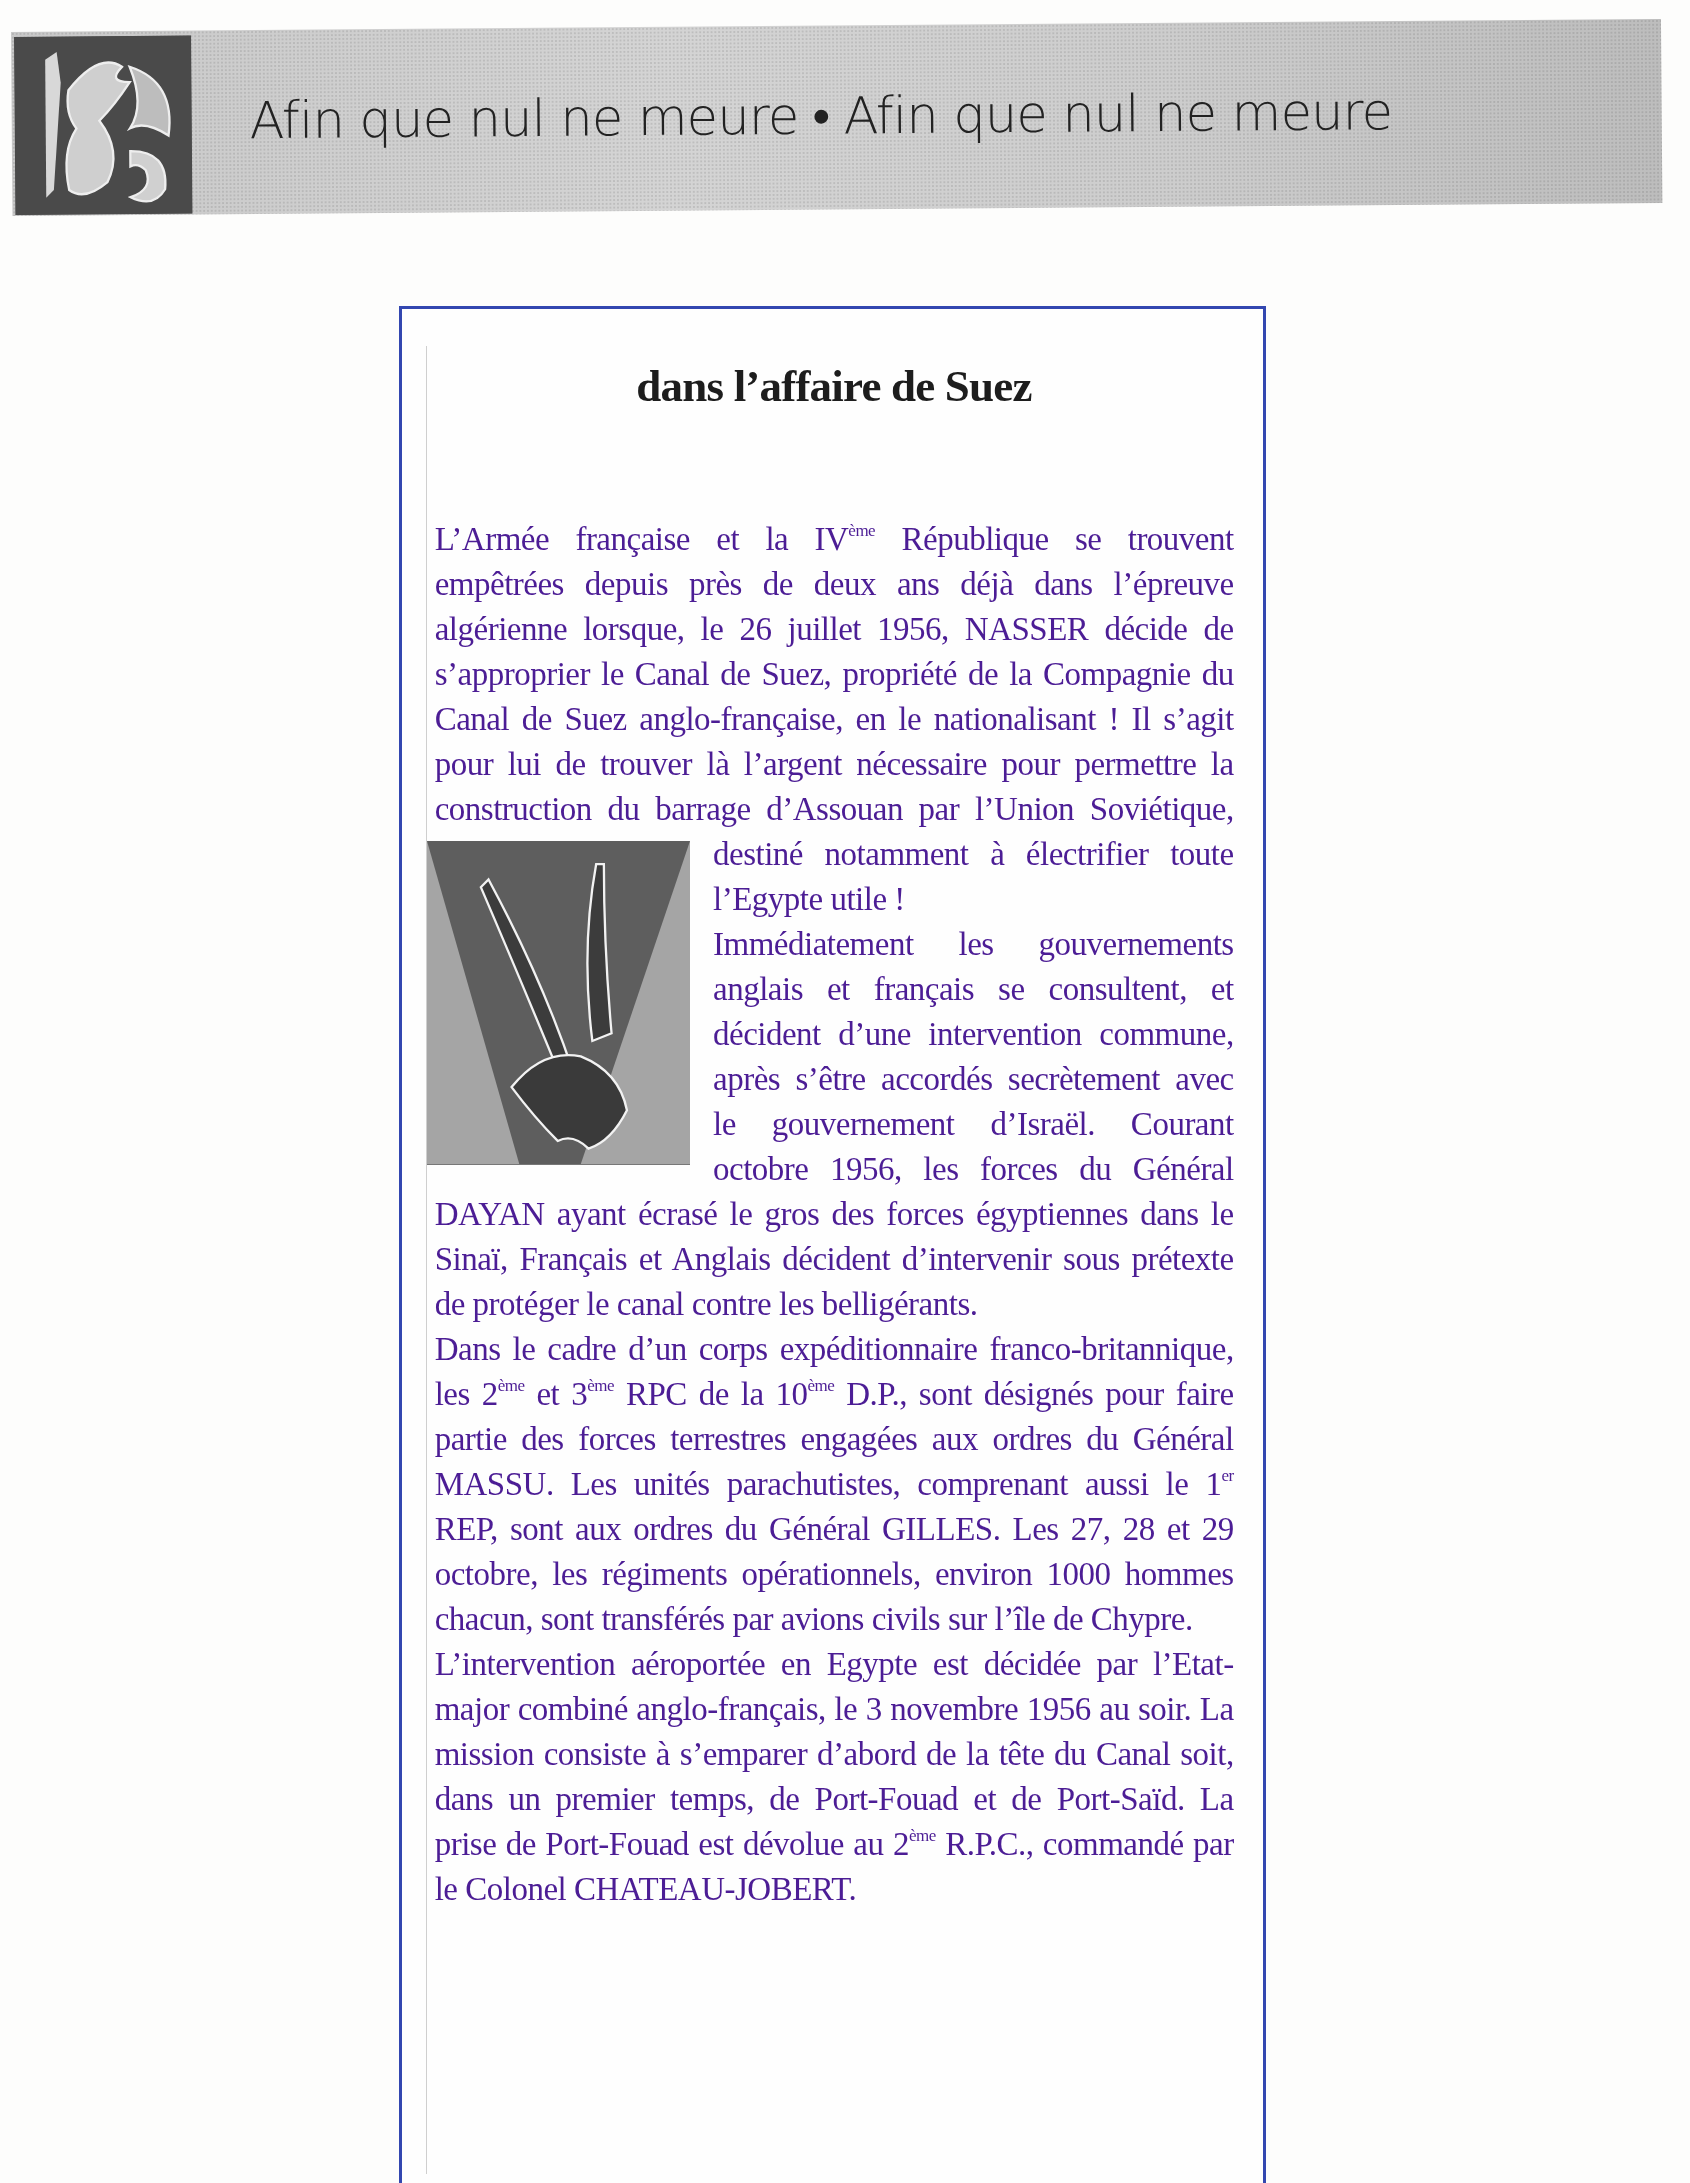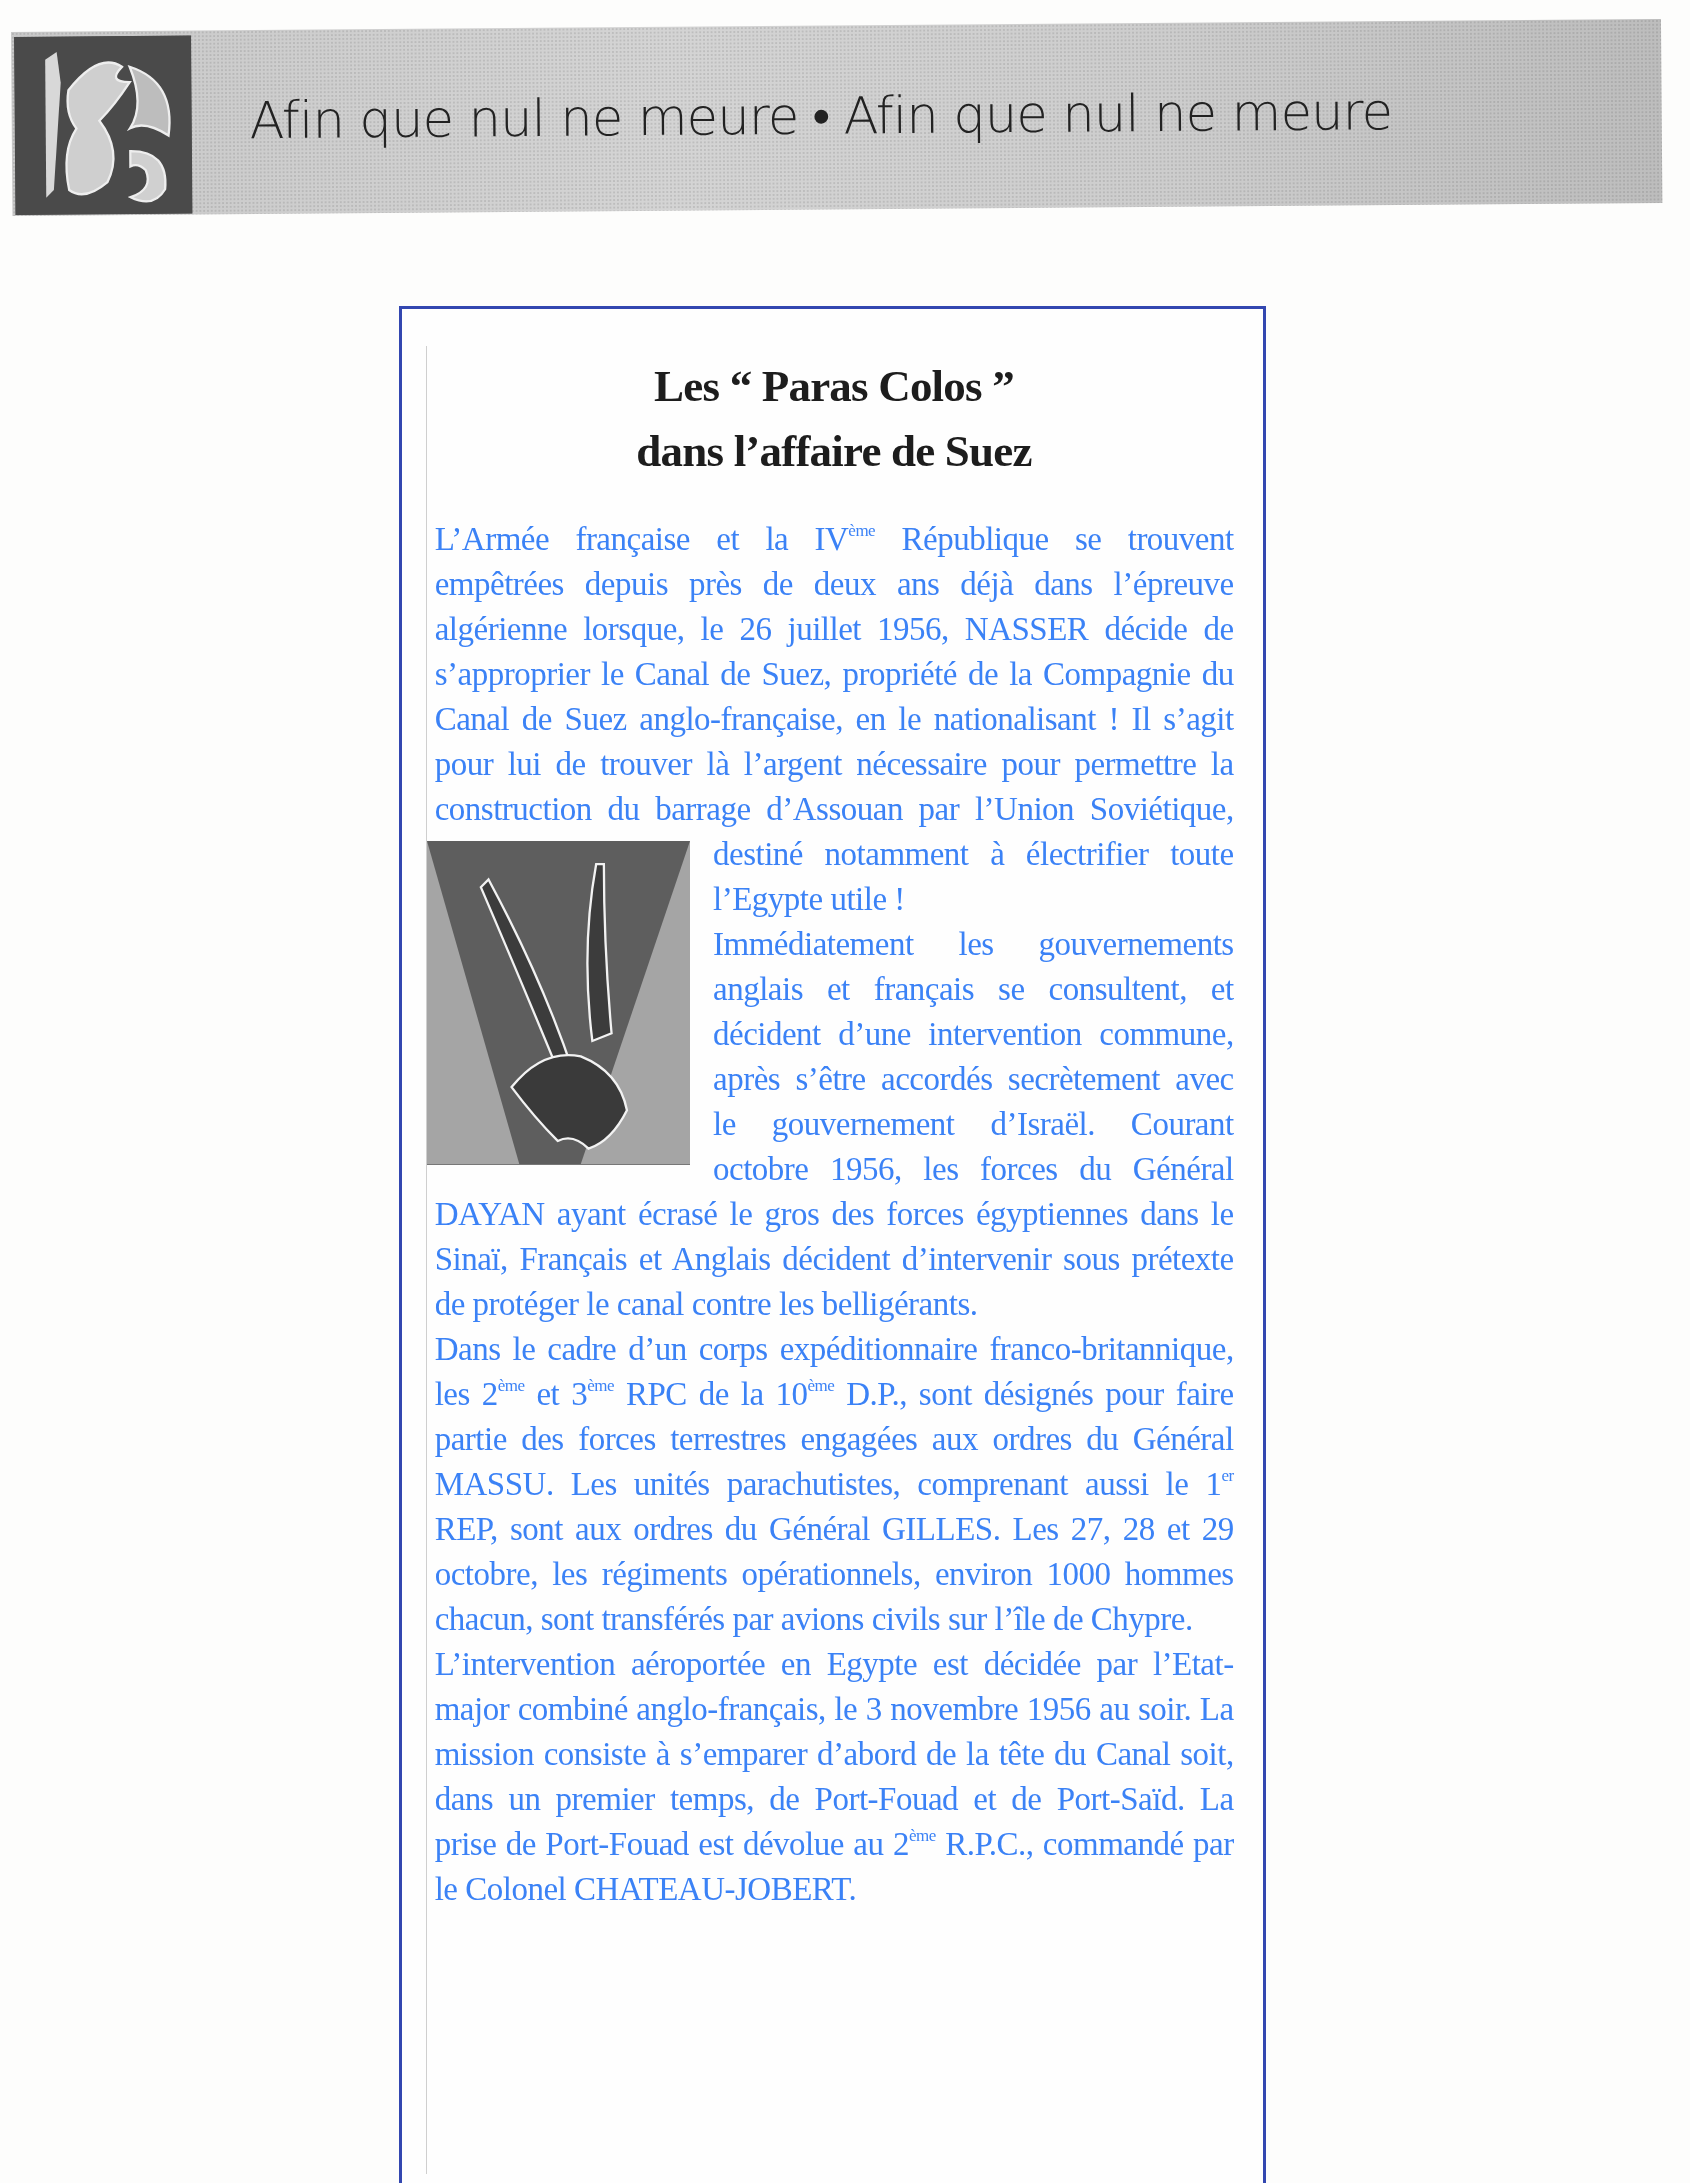--- a/index.html
+++ b/index.html
@@ -38,21 +38,21 @@
     position: absolute; left: 426px; top: 346px; width: 814px; height: 1828px;
     border-left: 1.5px solid #cfcfcf;
   }
   .title {
     position: absolute; left: 0; right: 0; top: 7.7px; text-align: center;
     font-family: "Liberation Serif", serif; font-weight: bold; font-size: 45px;
     line-height: 65px; color: #1d1d1d; letter-spacing: -0.8px;
   }
   .body-text {
     position: absolute; left: 7.7px; top: 171px; width: 799px;
-    font-size: 33px; line-height: 45px; color: #3b82f6;
+    font-size: 33px; line-height: 45px; color: #4c1d95;
     text-align: justify; letter-spacing: -0.5px;
   }
   .body-text p { margin: 0; }
   .body-text sup { font-size: 17px; vertical-align: 14px; line-height: 0; }
   .emblem {
     float: left; width: 263px; height: 323px; margin: 9.2px 23px 4.6px -7.7px;
     background: #9a9a9a; border-bottom: 1.5px solid #777; position: relative;
   }
   .emblem svg { width: 100%; height: 100%; display: block; }
   .line { display: block; }
@@ -72,21 +72,20 @@
   </div>
   <div class="banner-text">
     <span>Afin que nul ne meure</span><span class="sep">•</span><span>Afin que nul ne meure</span>
   </div>
 </div>
 
 <div class="frame"></div>
 
 <div class="inner">
   <div class="title">
-    <span class="line">Les “ Paras Colos ”</span>
     <span class="line">dans l’affaire de Suez</span>
   </div>
 
   <div class="body-text">
     <p><span>L’Armée française et la IV</span><sup>ème</sup><span> République se trouvent empêtrées depuis près de deux ans déjà dans l’épreuve algérienne lorsque, le 26 juillet 1956, NASSER décide de s’approprier le Canal de Suez, propriété de la Compagnie du Canal de Suez anglo-française, en le nationalisant ! Il s’agit pour lui de trouver là l’argent nécessaire pour permettre la construction du barrage d’Assouan par l’Union</span>
     <span class="emblem">
       <svg viewBox="0 0 342 420">
         <rect x="0" y="0" width="342" height="420" fill="#a5a5a5"></rect>
         <polygon points="0,0 342,0 200,420 120,420" fill="#5e5e5e"></polygon>
         <path d="M80 50 Q150 180 190 300 L175 310 Q130 200 70 60 Z" fill="#3c3c3c" stroke="#f2f2f2" stroke-width="3"></path>

